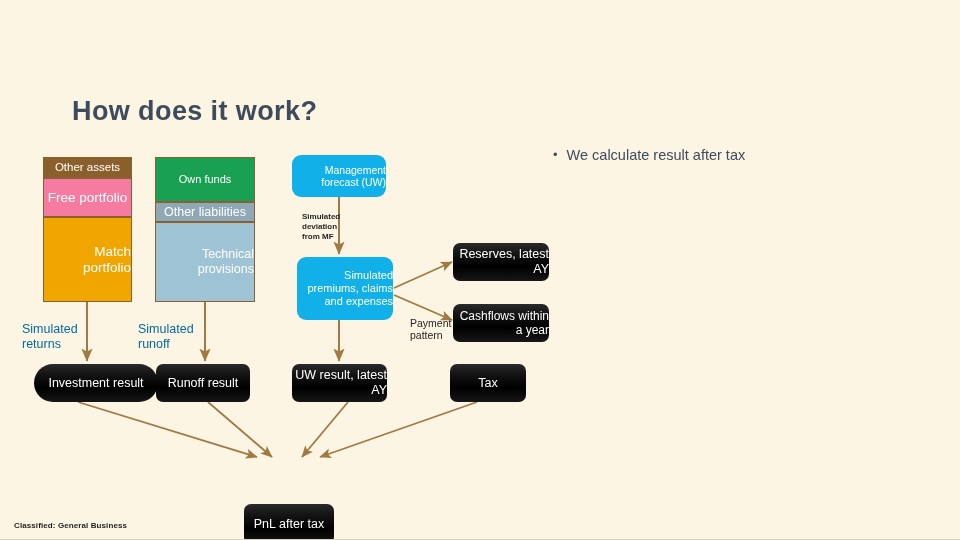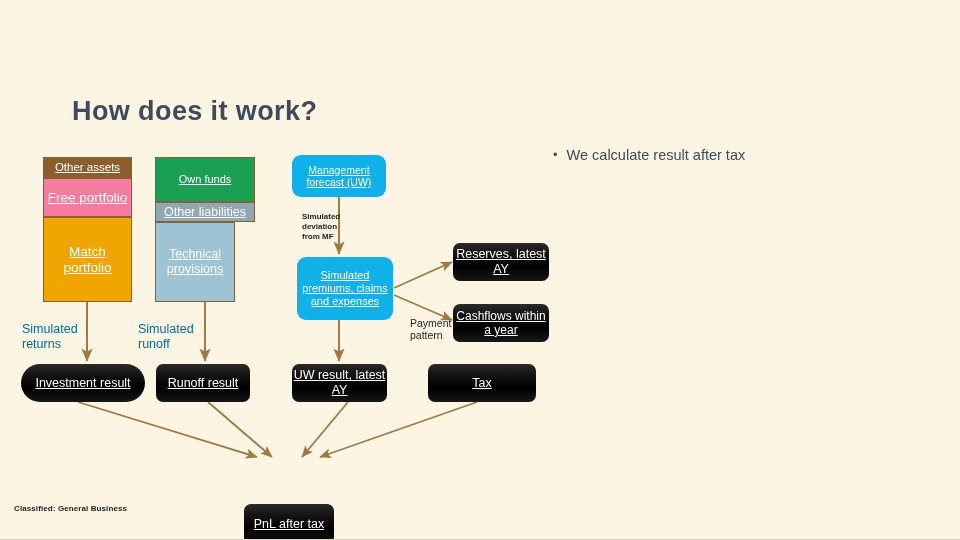--- a/index.html
+++ b/index.html
@@ -57,24 +57,23 @@
     pointer-events: none;
   }
 
   
   .bx {
     position: absolute;
     box-sizing: border-box;
     display: flex;
     align-items: center;
     justify-content: center;
-    text-align: center;
+    text-align: right;
     color: #ffffff;
     line-height: 1.18;
-    text-decoration: underline;
   }
   
   .bs {
     border: 1px solid #8a6030;
   }
   .bs-otherassets { background: #8a5f2b; font-size: 11.5px; }
   .bs-free        { background: #f57ca0; font-size: 13.5px; }
   .bs-match       { background: #f0a500; font-size: 13.5px; }
   .bs-own         { background: #1aa053; font-size: 11px; }
   .bs-otherliab   { background: #8fa8b5; font-size: 12.5px; }
@@ -120,21 +119,21 @@
     position: absolute;
     left: 0;
     top: 539px;
     width: 960px;
     height: 1px;
     background: #d9d2c0;
   }
   #footer-text {
     position: absolute;
     left: 14px;
-    top: 504px;
+    top: 521px;
     font-size: 8px;
     color: #1f1f1f;
     font-weight: bold;
     letter-spacing: 0.1px;
   }
 </style>
 </head>
 <body>
 
 <div id="slide">
@@ -180,41 +179,41 @@
   <div class="bx bs bs-match" style="left:43px; top:217px; width:89px; height:85px;">
     <span>Match portfolio</span>
   </div>
 
   <div class="bx bs bs-own" style="left:155px; top:157px; width:100px; height:45px;">
     <span>Own funds</span>
   </div>
   <div class="bx bs bs-otherliab" style="left:155px; top:202px; width:100px; height:20px;">
     <span>Other liabilities</span>
   </div>
-  <div class="bx bs bs-tech" style="left:155px; top:222px; width:80px; height:80px;">
+  <div class="bx bs bs-tech" style="left:155px; top:222px; width:100px; height:80px;">
     <span>Technical provisions</span>
   </div>
 
   <div class="bx blue" style="left:292px; top:155px; width:94px; height:42px;">
     <span>Management forecast (UW)</span>
   </div>
   <div class="bx blue big" style="left:297px; top:257px; width:96px; height:63px;">
     <span>Simulated premiums, claims and expenses</span>
   </div>
 
-  <div class="bx blk" style="left:21px; top:364px; width:124px; height:38px;border-radius:19px;">
+  <div class="bx blk" style="left:34px; top:364px; width:124px; height:38px;border-radius:19px;">
     <span>Investment result</span>
   </div>
   <div class="bx blk" style="left:156px; top:364px; width:94px; height:38px;">
     <span>Runoff result</span>
   </div>
   <div class="bx blk" style="left:292px; top:364px; width:95px; height:38px;">
     <span>UW result, latest AY</span>
   </div>
-  <div class="bx blk" style="left:428px; top:364px; width:108px; height:38px;">
+  <div class="bx blk" style="left:450px; top:364px; width:76px; height:38px;">
     <span>Tax</span>
   </div>
   <div class="bx blk" style="left:453px; top:243px; width:96px; height:38px;">
     <span>Reserves, latest AY</span>
   </div>
   <div class="bx blk small" style="left:453px; top:304px; width:96px; height:38px;">
     <span>Cashflows within a year</span>
   </div>
   <div class="bx blk" style="left:244px; top:456px; width:90px; height:40px;margin-top:48px;">
     <span>PnL after tax</span>

